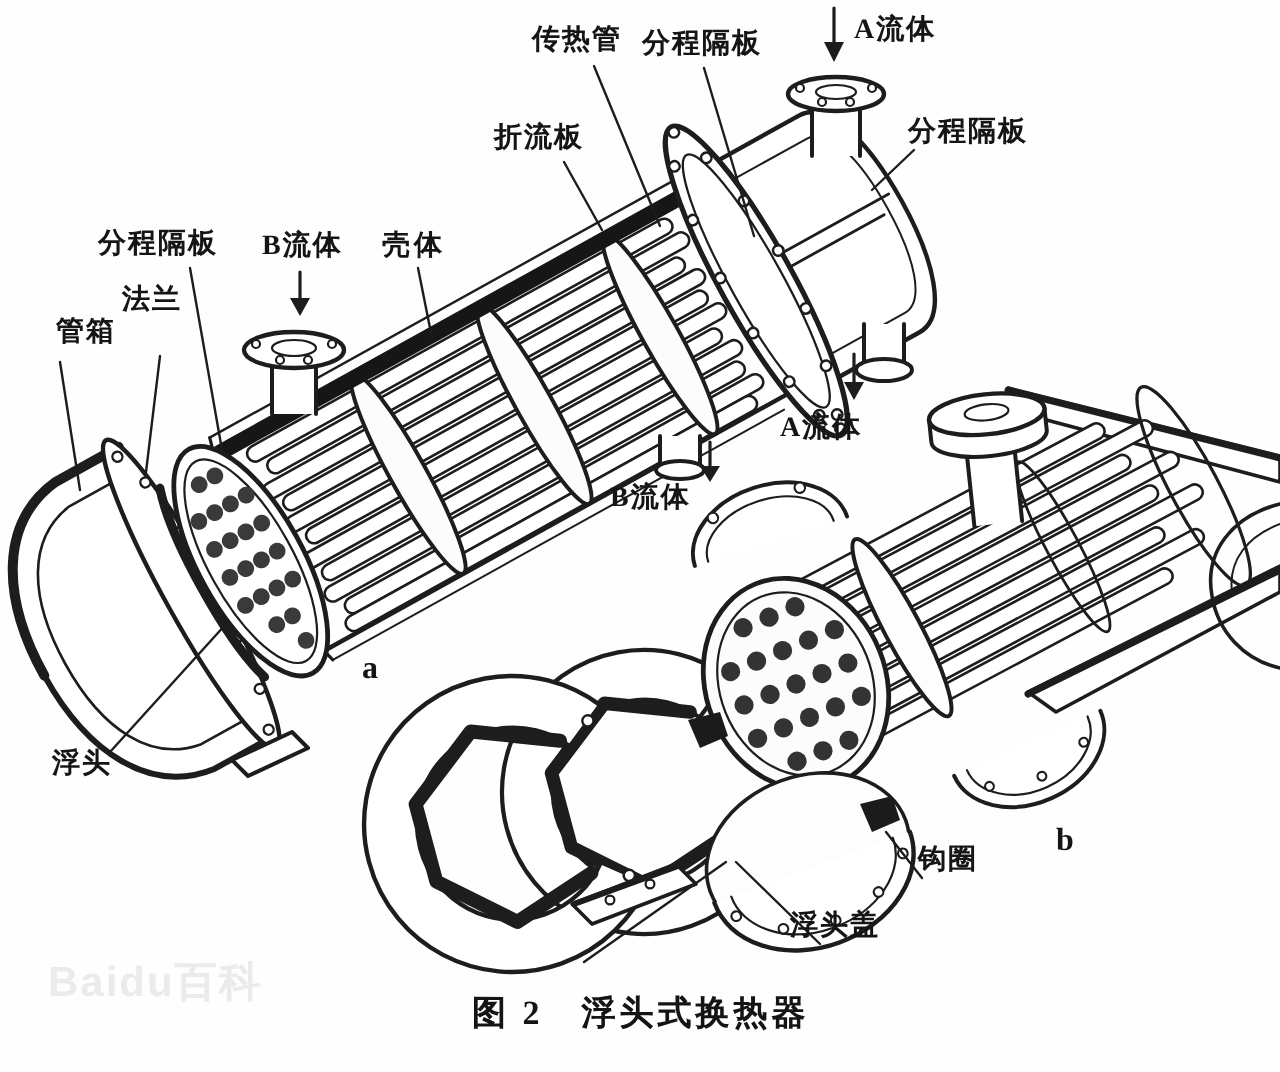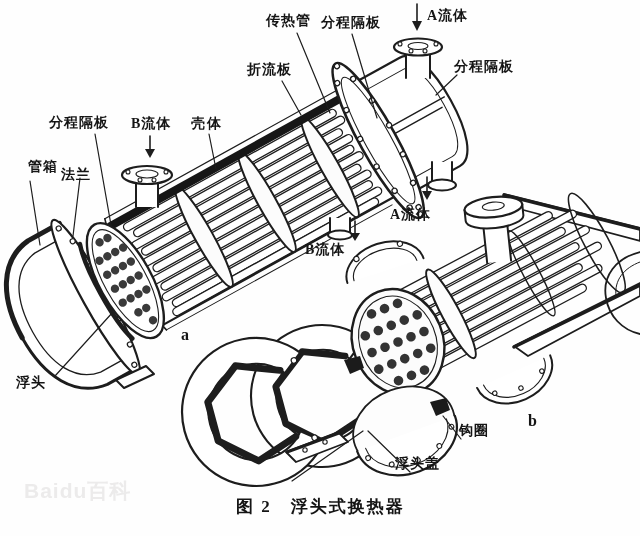--- a/index.html
+++ b/index.html
@@ -325,24 +325,24 @@
 
   <div class="lbl" style="left:266px;top:14px">传热管</div>
   <div class="lbl" style="left:321px;top:16px">分程隔板</div>
   <div class="lbl" style="left:427px;top:9px">A流体</div>
   <div class="lbl" style="left:454px;top:60px">分程隔板</div>
   <div class="lbl" style="left:247px;top:63px">折流板</div>
   <div class="lbl" style="left:49px;top:116px">分程隔板</div>
   <div class="lbl" style="left:131px;top:117px">B流体</div>
   <div class="lbl wide" style="left:191px;top:117px">壳体</div>
   <div class="lbl" style="left:28px;top:160px">管箱</div>
-  <div class="lbl" style="left:61px;top:168px">法兰</div>
+  <div class="lbl" style="left:61px;top:144px">法兰</div>
   <div class="lbl" style="left:390px;top:208px">A流体</div>
   <div class="lbl" style="left:305px;top:243px">B流体</div>
-  <div class="lbl" style="left:16px;top:376px">浮头</div>
+  <div class="lbl" style="left:26px;top:376px">浮头</div>
   <div class="lbl" style="left:459px;top:424px">钩圈</div>
   <div class="lbl" style="left:395px;top:457px">浮头盖</div>
 
   <div class="sub" style="left:181px;top:326px">a</div>
   <div class="sub" style="left:528px;top:412px">b</div>
 
   <div class="caption">图 2　浮头式换热器</div>
   <div class="watermark">Baidu百科</div>
 </div>
 

